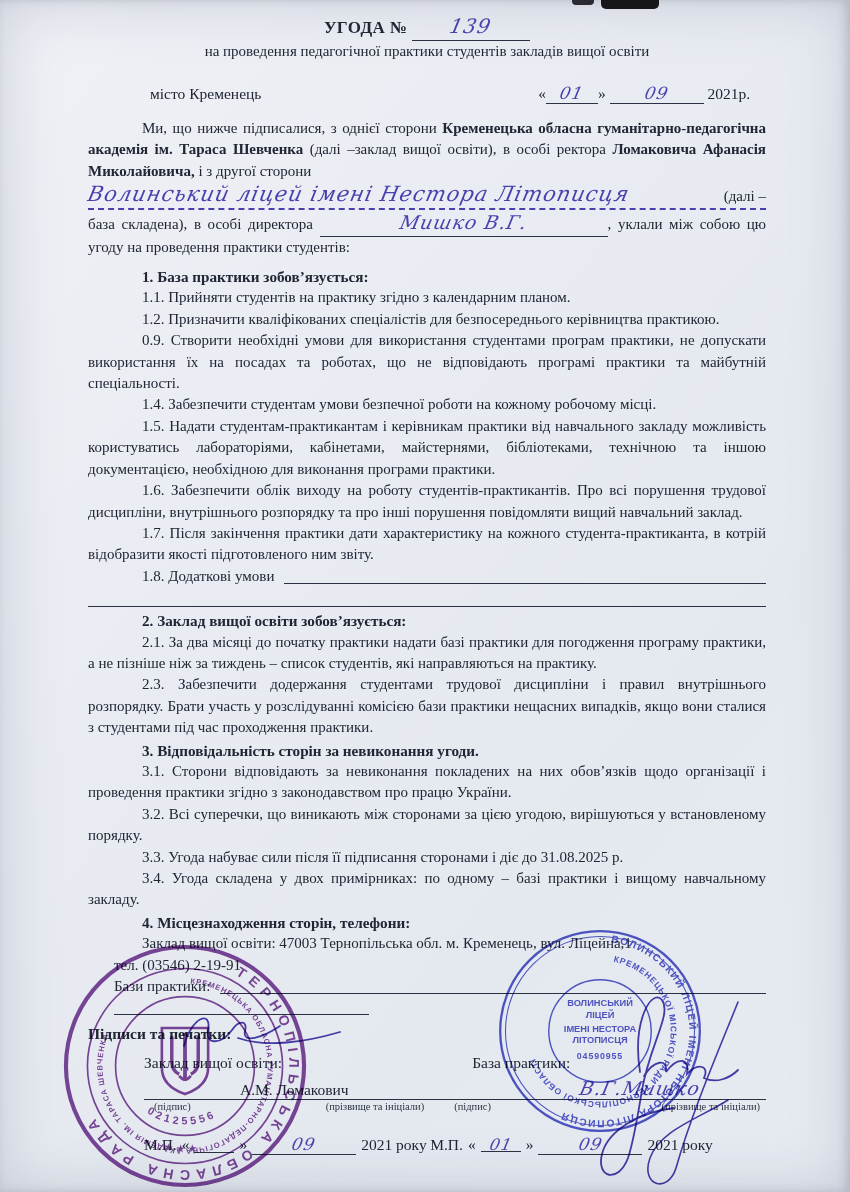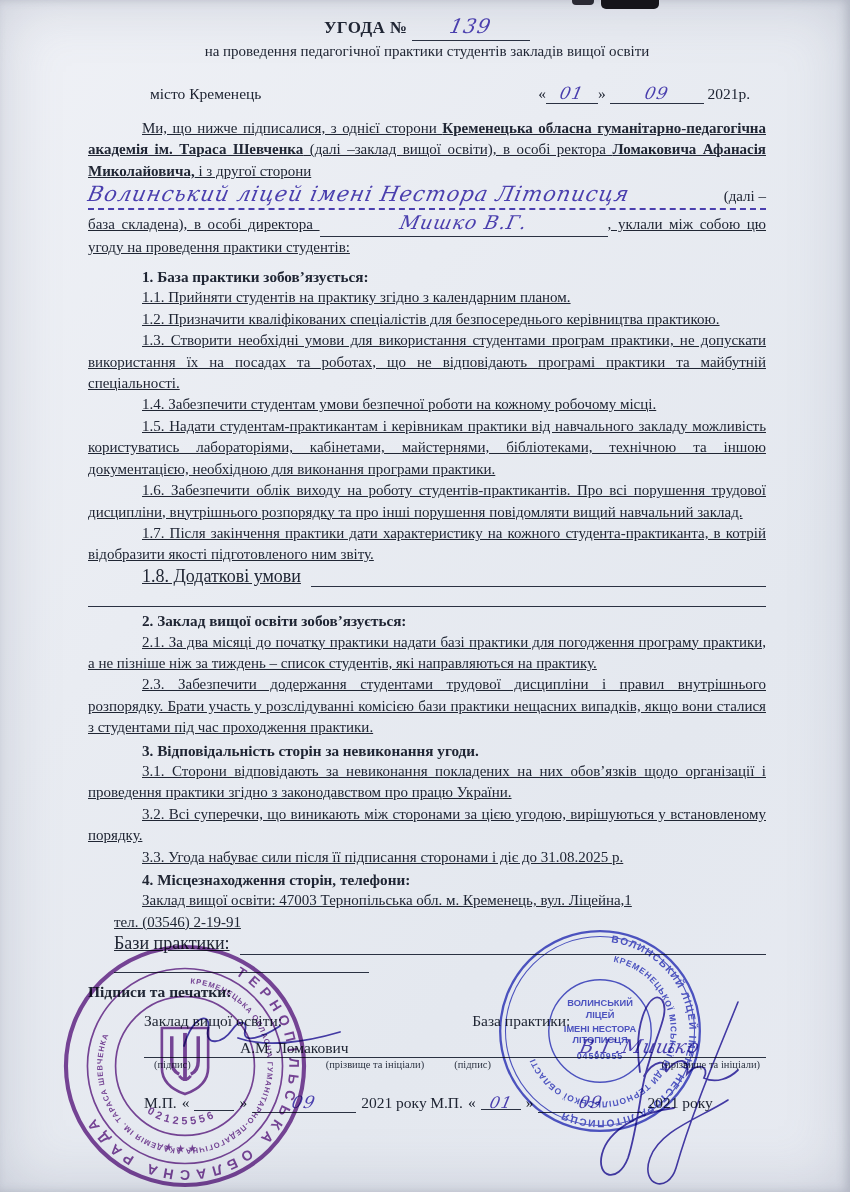--- a/index.html
+++ b/index.html
@@ -3,35 +3,35 @@
 <meta charset="utf-8">
 <style>
   html,body{margin:0;padding:0;background:#4a4a52;}
   .page{
     position:relative;width:850px;height:1192px;overflow:hidden;
     background:linear-gradient(130deg,#eff1f6 0%,#e9ecf2 35%,#e4e8ef 70%,#e7eaf1 100%);
     box-shadow:inset 0 0 60px rgba(110,120,145,.28), inset -4px 0 10px rgba(90,95,115,.25);
     font-family:"Liberation Serif","DejaVu Serif",serif;color:#202634;
   }
   .content{padding:14px 84px 0 88px;}
-  p{margin:0;text-align:justify;text-indent:54px;line-height:21.4px;font-size:15px;text-decoration:underline;}
+  p{margin:0;text-align:justify;text-indent:54px;line-height:21.4px;font-size:15px;}
   .noind{text-indent:0;}
   .b{font-weight:bold;}
   .title{ text-align:center;font-weight:bold;font-size:17px;letter-spacing:.4px;line-height:24px;text-indent:0;}
   .subtitle{text-align:center;font-size:15px;line-height:20px;text-indent:0;}
   .u{display:inline-block;border-bottom:1.2px solid #2a3142;text-align:center;vertical-align:baseline;}
   .hw{font-style:italic;color:#4a3fae;font-family:"DejaVu Serif",serif;letter-spacing:1px;}
   .hw-skew{display:inline-block;transform:skewX(-12deg);}
   .city-row{display:flex;justify-content:space-between;align-items:baseline;margin:22px 0 14px;padding-left:62px;padding-right:16px;font-size:15.5px;}
   .date-grp span{vertical-align:baseline;}
   .org-line{display:flex;align-items:baseline;border-bottom:2.2px dashed #4a3fae;margin:1px 0 2px;line-height:23px;}
   .org-line .hw-org{flex:1;font-size:21px;white-space:nowrap;overflow:hidden;}
   .org-line .tail{font-size:15px;color:#202634;white-space:nowrap;padding-left:8px;}
   .sec{font-weight:bold;text-indent:54px;font-size:15.2px;line-height:21.4px;margin-top:1px;text-align:left;}
-  .clause-row{display:flex;align-items:flex-end;line-height:21.4px;font-size:18px;text-decoration:underline;}
+  .clause-row{display:flex;align-items:flex-start;line-height:21.4px;font-size:15px;}
   .clause-row .lbl{white-space:nowrap;padding-left:54px;}
   .clause-row .fill{flex:1;border-bottom:1.2px solid #2a3142;height:17px;margin-left:10px;}
   .ruled{height:19px;border-bottom:1.2px solid #2a3142;margin-bottom:3px;}
   .tel{text-indent:26px;text-align:left;}
   .short-line{width:255px;height:17px;border-bottom:1.2px solid #2a3142;margin-left:26px;}
   .sig-area{position:relative;margin-top:10px;height:220px;}
   .sig-head{font-weight:bold;font-size:15.5px;}
   .sig-cols{display:flex;justify-content:space-between;margin-top:10px;}
   .sig-col{font-size:15.5px;}
   .sig-col.left{width:300px;margin-left:56px;}
@@ -76,39 +76,40 @@
     <p><span>Ми, що нижче підписалися, з однієї сторони </span><span class="b">Кременецька обласна гуманітарно-педагогічна академія ім. Тараса Шевченка</span><span> (далі –заклад вищої освіти), в особі ректора </span><span class="b">Ломаковича Афанасія Миколайовича,</span><span> і з другої сторони</span></p>
     <div class="org-line">
       <span class="hw hw-skew hw-org">Волинський ліцей імені Нестора Літописця</span>
       <span class="tail">(далі –</span>
     </div>
     <p class="noind"><span>база складена), в особі директора </span><span class="u" style="width:288px;"><span class="hw hw-skew" style="font-size:19px;">Мишко В.Г.</span></span><span>, уклали між собою цю угоду на проведення практики студентів:</span></p>
 
     <div class="sec" style="margin-top:8px;">1. База практики зобов’язується:</div>
     <p>1.1. Прийняти студентів на практику згідно з календарним планом.</p>
     <p>1.2. Призначити кваліфікованих спеціалістів для безпосереднього керівництва практикою.</p>
-    <p>1.3. Створити необхідні умови для використання студентами програм практики, не допускати використання їх на посадах та роботах, що не відповідають програмі практики та майбутній спеціальності.</p>
+    <p>0.9. Створити необхідні умови для використання студентами програм практики, не допускати використання їх на посадах та роботах, що не відповідають програмі практики та майбутній спеціальності.</p>
     <p>1.4. Забезпечити студентам умови безпечної роботи на кожному робочому місці.</p>
     <p>1.5. Надати студентам-практикантам і керівникам практики від навчального закладу можливість користуватись лабораторіями, кабінетами, майстернями, бібліотеками, технічною та іншою документацією, необхідною для виконання програми практики.</p>
     <p>1.6. Забезпечити облік виходу на роботу студентів-практикантів. Про всі порушення трудової дисципліни, внутрішнього розпорядку та про інші  порушення повідомляти вищий навчальний заклад.</p>
     <p>1.7. Після закінчення практики дати характеристику на кожного студента-практиканта, в котрій відобразити якості підготовленого ним звіту.</p>
     <div class="clause-row">
       <span class="lbl">1.8. Додаткові умови</span>
       <span class="fill"></span>
     </div>
     <div class="ruled"></div>
 
     <div class="sec">2. Заклад вищої освіти зобов’язується:</div>
     <p>2.1. За два місяці до початку практики надати базі практики для погодження програму практики, а не пізніше ніж за тиждень – список студентів, які направляються на практику.</p>
     <p>2.3. Забезпечити додержання студентами трудової дисципліни і правил внутрішнього розпорядку. Брати участь у розслідуванні комісією бази практики нещасних випадків, якщо вони сталися з студентами під час проходження практики.</p>
 
     <div class="sec">3. Відповідальність сторін за невиконання угоди.</div>
     <p>3.1. Сторони відповідають за невиконання покладених на них обов’язків щодо організації і проведення практики згідно з законодавством про працю України.</p>
     <p>3.2. Всі суперечки, що виникають між сторонами за цією угодою, вирішуються у встановленому порядку.</p>
     <p>3.3. Угода набуває сили після її підписання сторонами і діє до 31.08.2025 р.</p>
+    <p>3.4. Угода складена у двох примірниках: по одному – базі практики і вищому навчальному закладу.</p>
 
     <div class="sec">4. Місцезнаходження сторін, телефони:</div>
     <p class="noind" style="text-indent:54px;text-align:left;">Заклад вищої освіти: 47003 Тернопільська обл. м. Кременець, вул. Ліцейна,1</p>
     <p class="tel">тел. (03546) 2-19-91</p>
     <div class="clause-row">
       <span class="lbl" style="padding-left:26px;">Бази практики:</span>
       <span class="fill"></span>
     </div>
     <div class="short-line"></div>
 

